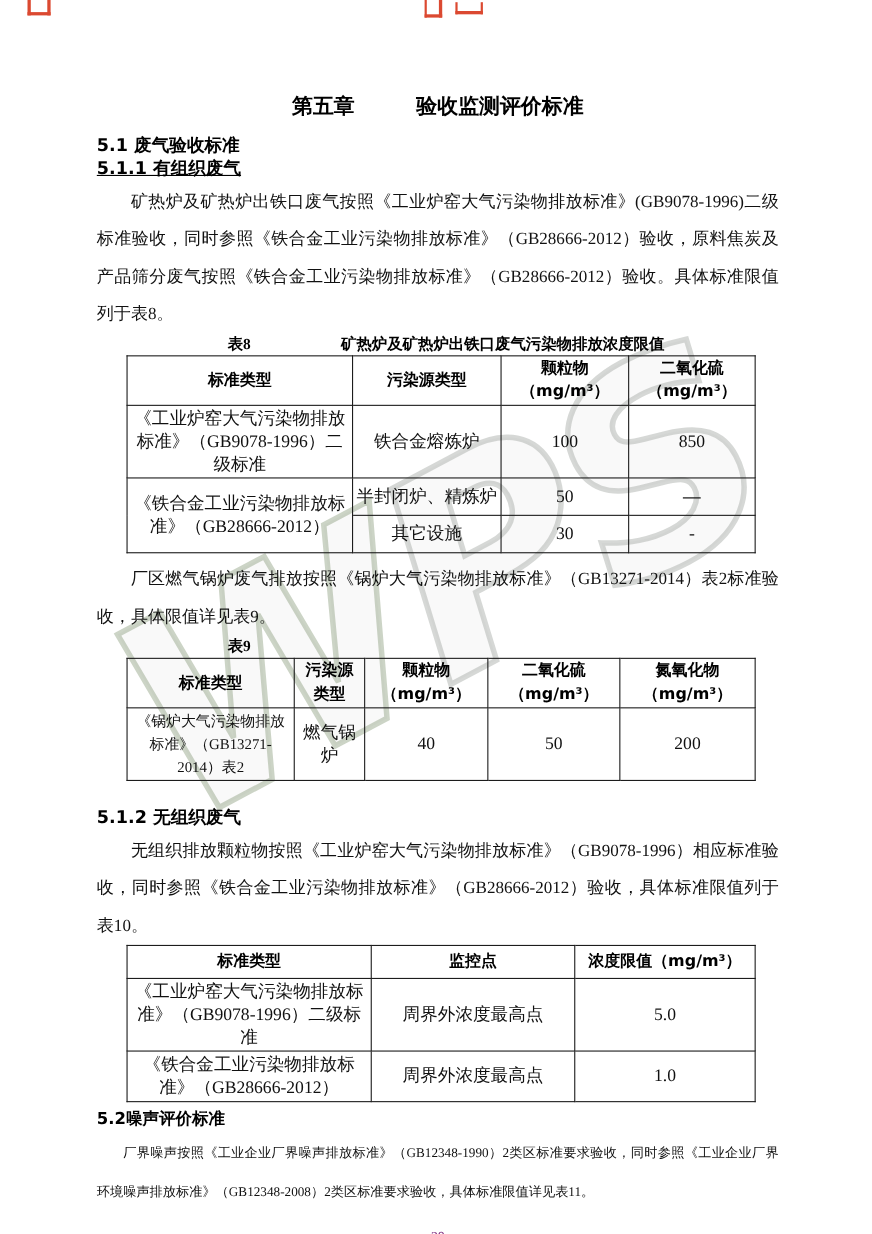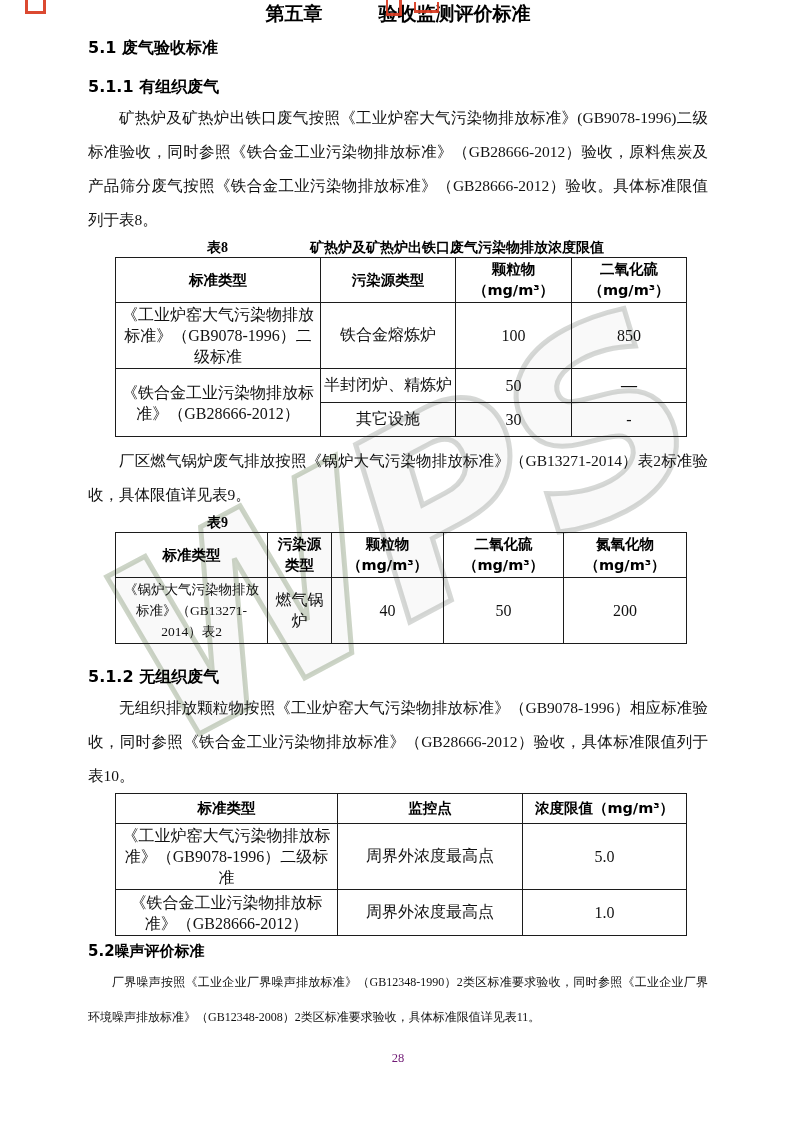--- a/index.html
+++ b/index.html
@@ -27,30 +27,30 @@
   .stamp{position:absolute;z-index:2;opacity:0.92;}
   .stamp-1{left:25px;top:0;width:15px;height:11px;
     border-left:3px solid #d93a20;border-right:3px solid #d93a20;border-bottom:3px solid #d93a20;}
   .stamp-2{left:386px;top:0;width:11px;height:13px;
     border-right:3px solid #d93a20;border-bottom:3px solid #d93a20;border-left:2px solid #d93a20;}
   .stamp-3{left:414px;top:2px;width:21px;height:8px;
     border-bottom:3px solid #d93a20;border-left:2px solid #d93a20;border-right:2px solid #d93a20;}
   
   .content{position:absolute;left:88px;top:0;width:620px;z-index:1;}
   .doc-title{
-    text-align:center;
+    padding-top:84px;text-align:center;
     font-family:"DejaVu Sans","Liberation Sans",sans-serif;
     font-weight:bold;font-size:19px;line-height:26px;color:#000;
   }
   .doc-title .chapter{margin-right:56px;}
   .h1{
     font-family:"DejaVu Sans","Liberation Sans",sans-serif;
     font-weight:bold;color:#000;font-size:16px;line-height:21px;margin-top:11px;
   }
-  .h1.mt2{margin-top:18px;}
+  .h1.mt2{margin-top:0;text-decoration:underline;}
   .h2-small{font-size:15px;margin-top:5px;}
   .para{
     font-size:15.5px;line-height:34px;text-align:justify;text-indent:2em;
     margin-top:4px;color:#111;
   }
   .para.p-mid{margin-top:7px;}
   .para.small{font-size:12px;line-height:35px;margin-top:3px;}
   
   .tcaption{
     display:flex;width:571px;margin-left:27px;margin-top:2px;height:18px;

